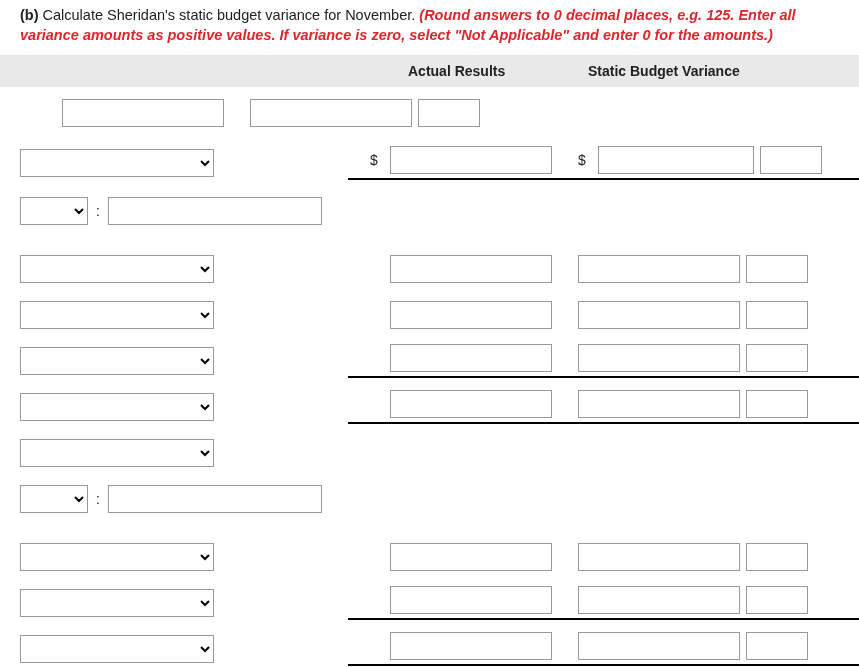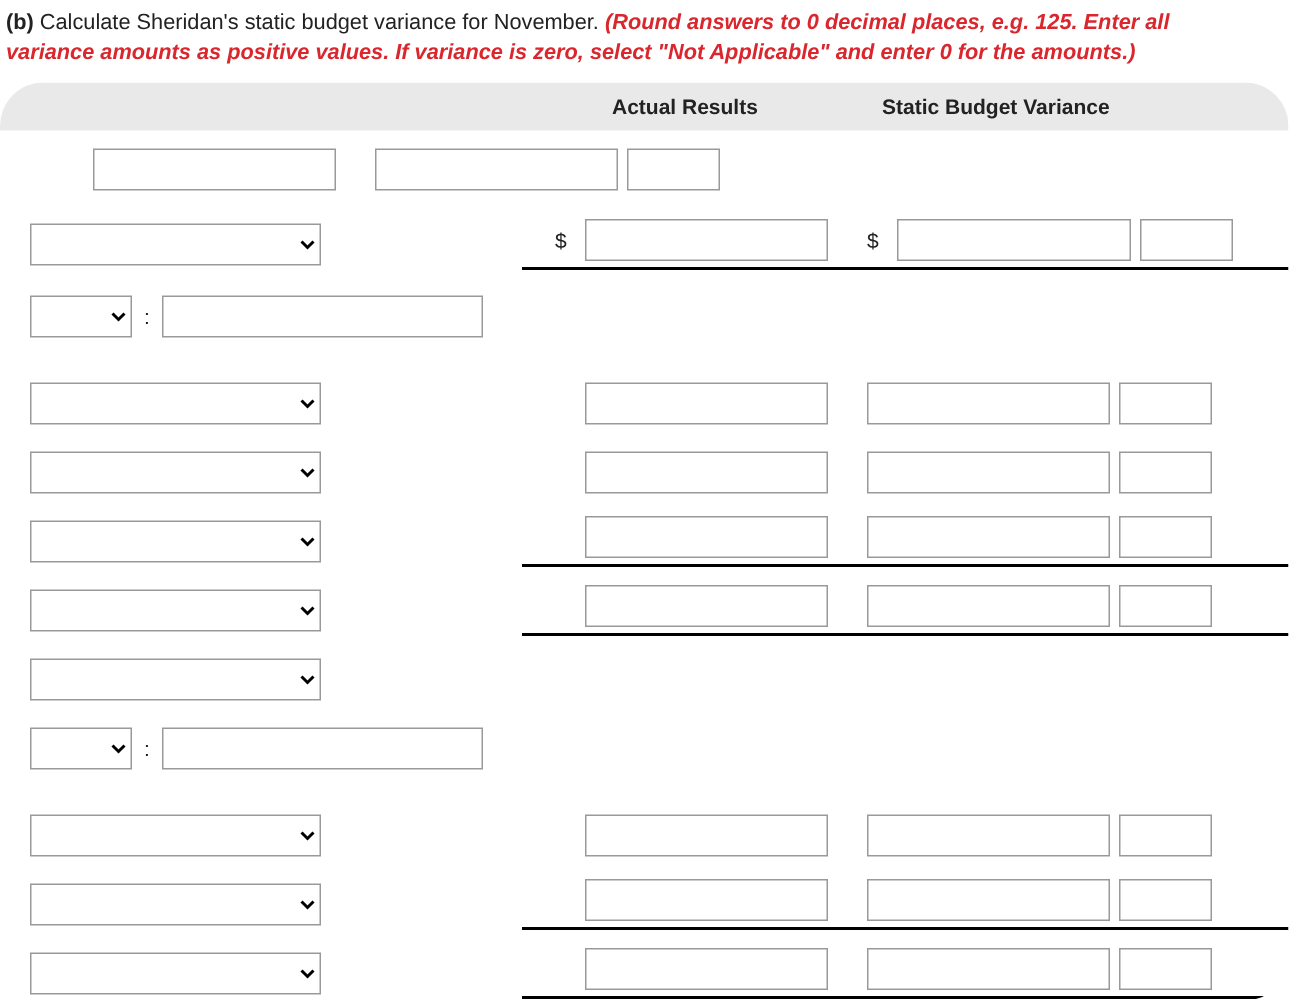--- a/index.html
+++ b/index.html
@@ -8,32 +8,31 @@
     font-family: "Helvetica Neue", Arial, sans-serif;
     font-size: 14px;
     color: #222;
     padding: 0;
     width: 859px;
     height: 667px;
     overflow: hidden;
     position: relative;
   }
   .instructions {
-    padding: 6px 20px 10px 4px;
+    padding: 6px 20px 10px 20px;
     font-size: 14.5px;
     line-height: 1.35;
   }
   .instructions .bold { font-weight: 700; }
   .instructions .red-italic { color: #d9272d; font-style: italic; font-weight: 700; }
 
   .scroll-region {
     position: relative;
     overflow-x: hidden;
     width: 100%;
-    border-radius: 29px;
   }
 
   .wide-table {
     width: 890px; 
   }
 
   .header-row {
     display: flex;
     background: #e9e9e9;
     height: 32px;

